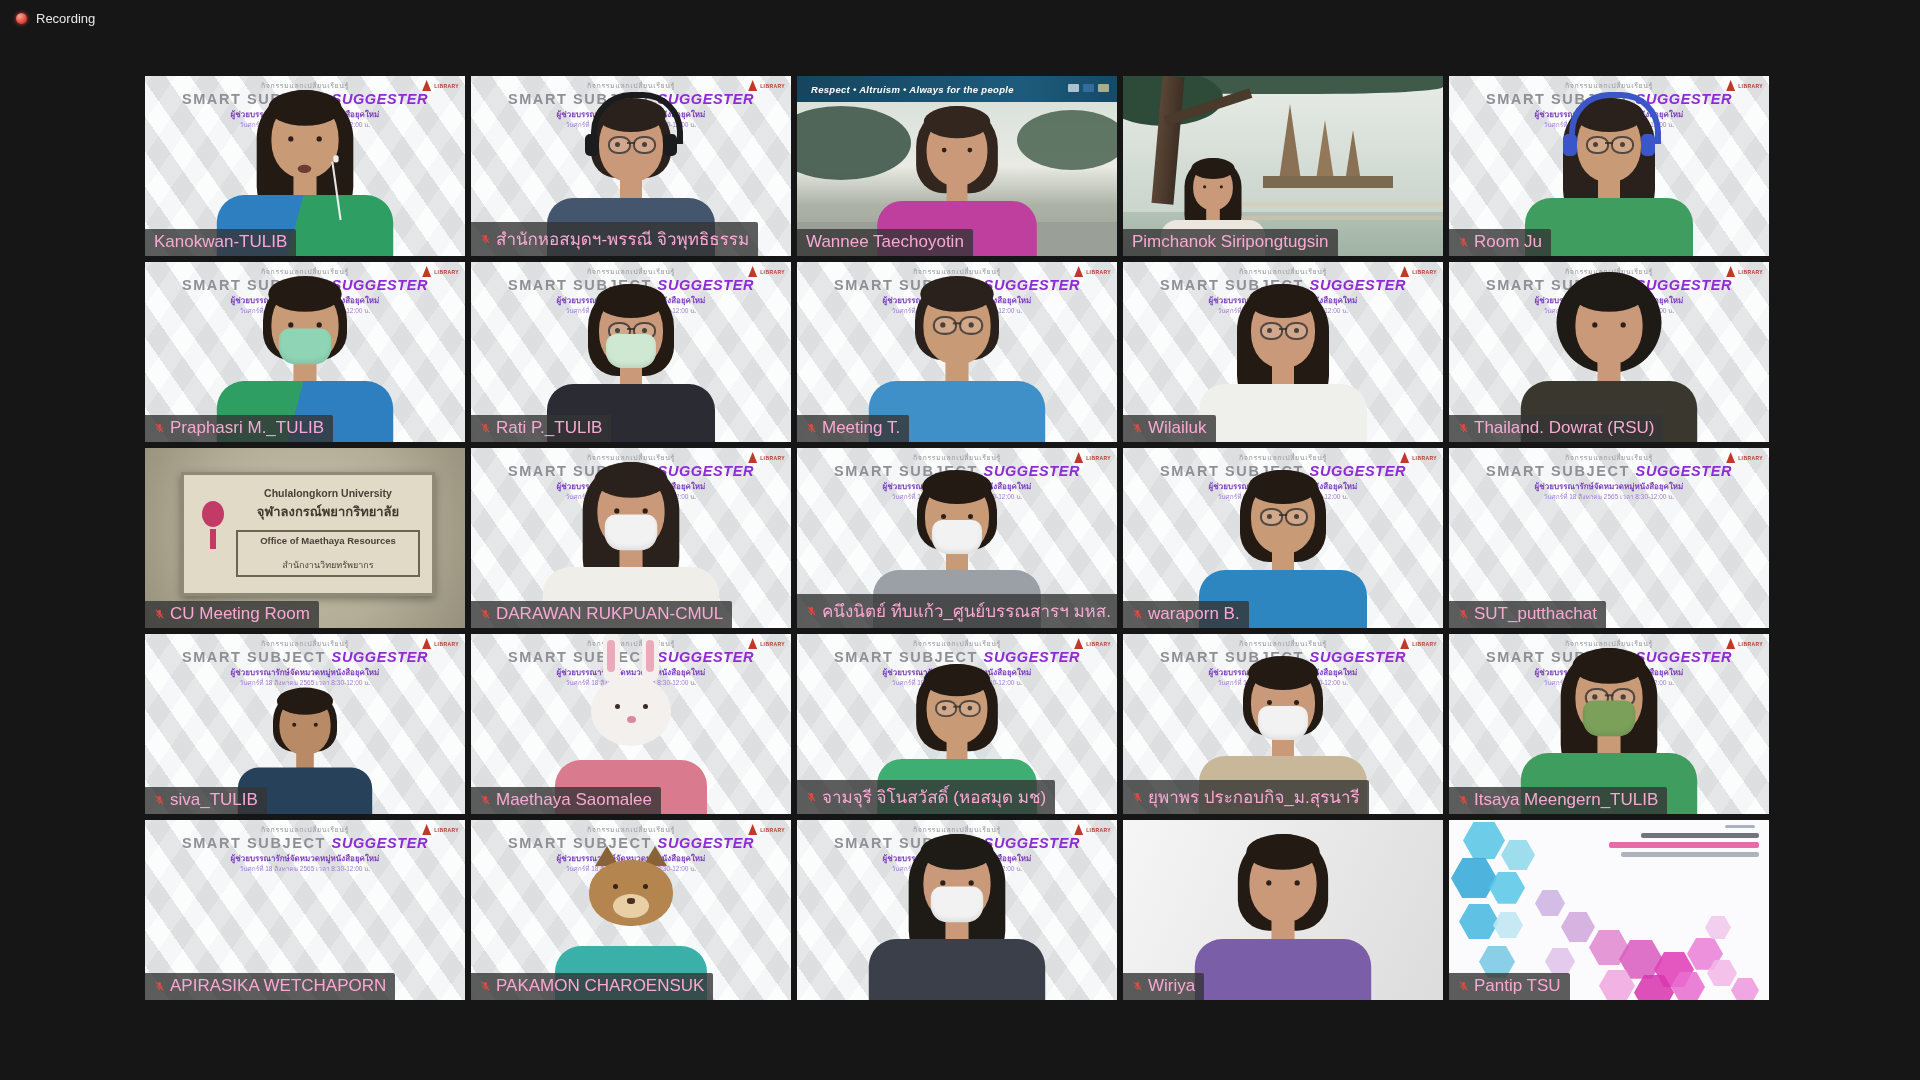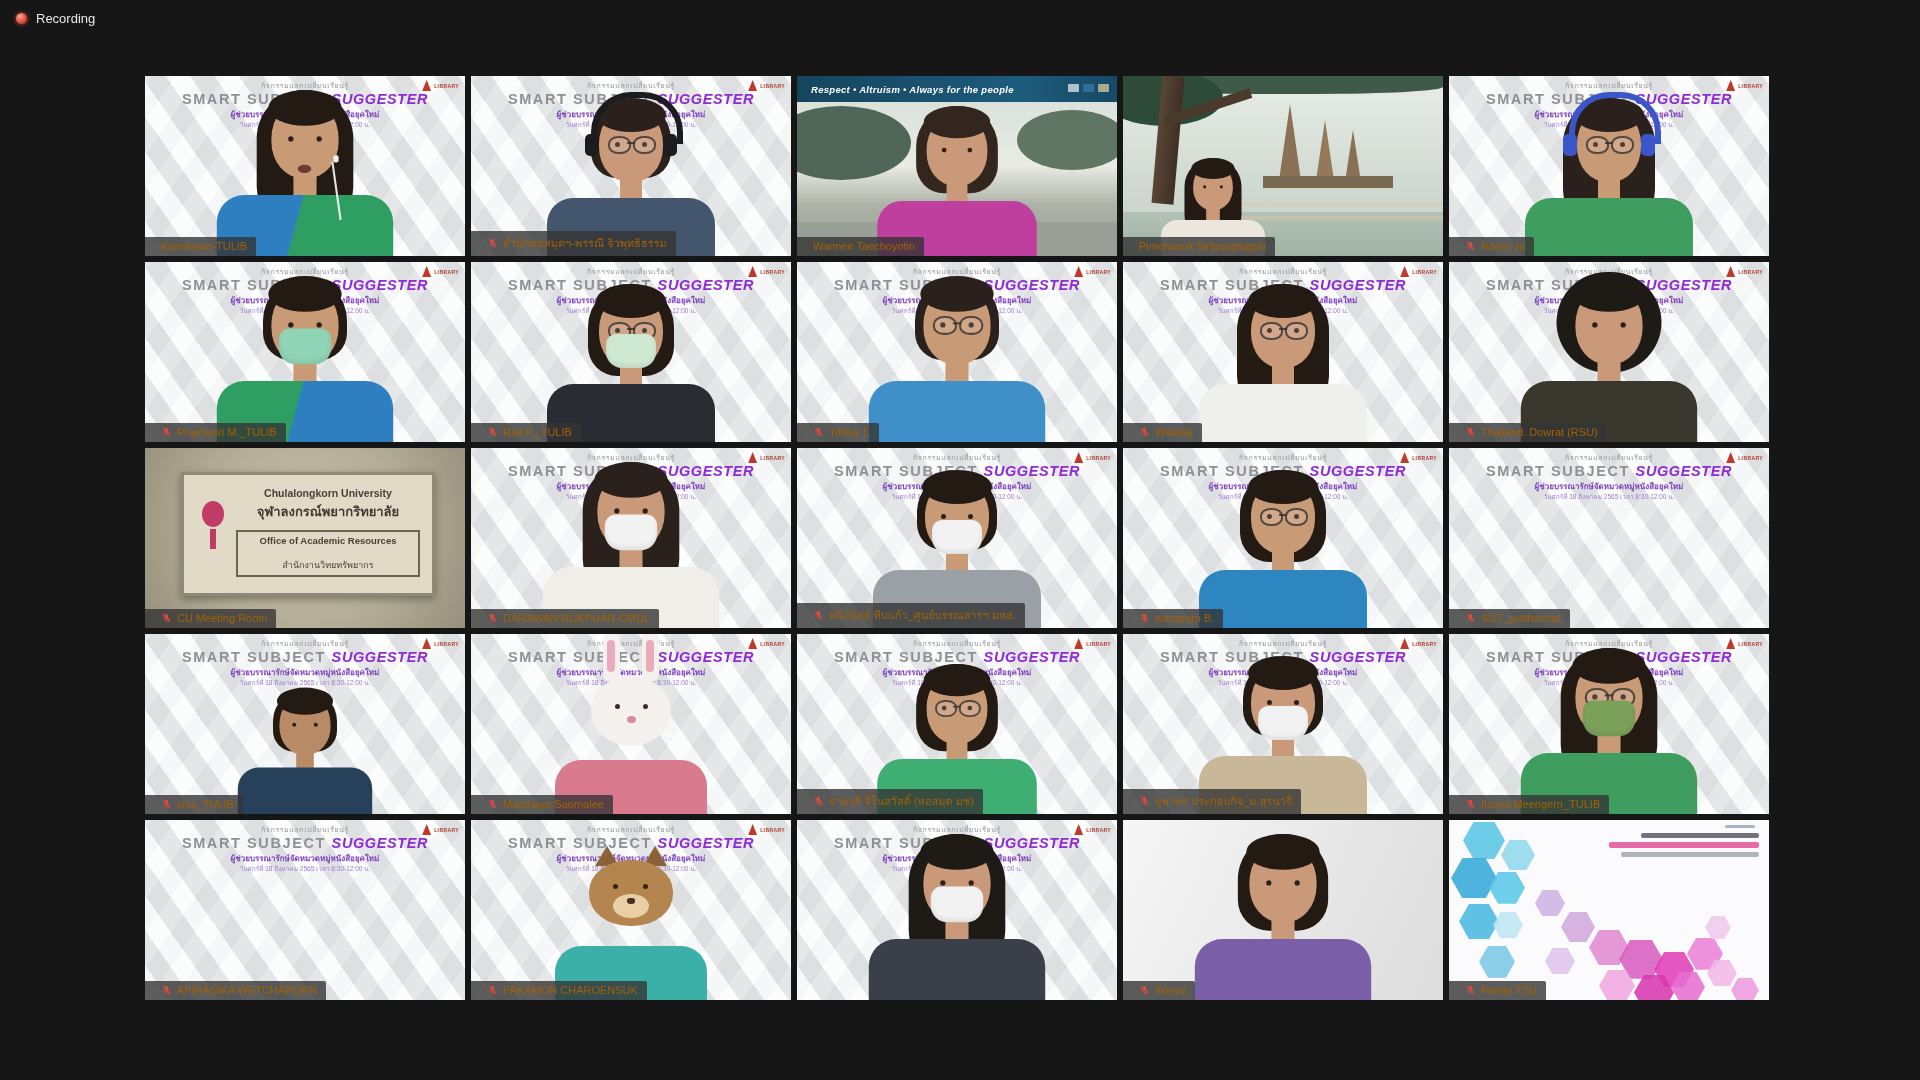--- a/index.html
+++ b/index.html
@@ -19,21 +19,21 @@
   .bt-pre{font-size:7px;color:#96969c;letter-spacing:.6px;}
   .bt-main{font-size:14.5px;color:#8f9096;letter-spacing:1.6px;font-weight:600;}
   .bt-sug{color:#8e2bd6;font-weight:800;letter-spacing:.6px;font-style:italic;}
   .bt-sub{font-size:8px;color:#7d3fc1;font-weight:700;margin-top:1px;}
   .bt-date{font-size:6.5px;color:#a07ad6;margin-top:1px;}
   .banner-logo{position:absolute;top:4px;right:6px;display:flex;align-items:center;gap:3px;z-index:1;}
   .logo-mark{width:9px;height:11px;background:#c0392b;clip-path:polygon(50% 0,100% 100%,0 100%);}
   .logo-text{font-size:5px;font-weight:700;color:#b03a2e;letter-spacing:.4px;}
   .person{position:absolute;bottom:0;left:50%;width:200px;height:180px;z-index:1;transform-origin:50% 100%;}
   .part{position:absolute;}
-  .name-tag{position:absolute;left:0;bottom:0;display:flex;align-items:center;gap:5px;background:rgba(52,52,52,.8);color:#a16207;font-size:11px;padding:3px 9px 4px 16px;z-index:3;max-width:96%;white-space:nowrap;overflow:hidden;border-top-right-radius:2px;}
+  .name-tag{position:absolute;left:0;bottom:0;display:flex;align-items:center;gap:5px;background:rgba(52,52,52,.8);color:#f9a8d4;font-size:17px;padding:3px 9px 4px 9px;z-index:3;max-width:96%;white-space:nowrap;overflow:hidden;border-top-right-radius:2px;}
   .street-banner{position:absolute;top:0;left:0;right:0;height:26px;display:flex;align-items:center;z-index:1;background:linear-gradient(90deg,#16455e,#1d5b7c 70%,#164a66);}
   .street-banner .sb-text{color:#fff;font-size:9.5px;font-style:italic;font-weight:700;margin-left:14px;letter-spacing:.3px;}
   .sb-flags{position:absolute;right:8px;top:8px;display:flex;gap:4px;}
   .sb-flag{width:11px;height:8px;border-radius:1px;opacity:.75;}
   .sign-line{position:relative;}
 </style>
 </head>
 <body>
 
 <div id="screen">
@@ -289,21 +289,21 @@
           <div class="part" style="left: 102px; top: 60px; width: 19px; height: 14px; border: 2px solid rgba(40, 40, 40, 0.75); border-radius: 45%; background: rgba(255, 255, 255, 0.15);"></div>
           <div class="part" style="left: 96px; top: 66px; width: 8px; height: 2px; background: rgba(40, 40, 40, 0.75);"></div>
         </div>
         <div class="name-tag">
           <svg viewBox="0 0 24 24" width="11" height="12">
             <path d="M12 3a3 3 0 0 1 3 3v5a3 3 0 0 1-6 0V6a3 3 0 0 1 3-3z" fill="#e04b3f"></path>
             <path d="M6 11a6 6 0 0 0 12 0" stroke="#e04b3f" stroke-width="2" fill="none"></path>
             <line x1="12" y1="17" x2="12" y2="21" stroke="#e04b3f" stroke-width="2"></line>
             <line x1="4" y1="3" x2="20" y2="21" stroke="#e04b3f" stroke-width="2.4"></line>
           </svg>
-          <span>Titima T.</span>
+          <span>Meeting T.</span>
         </div>
       </div>
       <div class="tile">
         <div class="abs banner-bg" style="inset: 0px;"></div>
         <div class="banner-text">
           <div class="bt-pre">กิจกรรมแลกเปลี่ยนเรียนรู้</div>
           <div class="bt-main"><span>SMART SUBJECT </span><span class="bt-sug">SUGGESTER</span></div>
           <div class="bt-sub">ผู้ช่วยบรรณารักษ์จัดหมวดหมู่หนังสือยุคใหม่</div>
           <div class="bt-date">วันศุกร์ที่ 18 สิงหาคม 2565 เวลา 8:30-12:00 น.</div>
         </div>
@@ -368,21 +368,21 @@
         <div class="abs" style="inset: 0px; background: radial-gradient(circle at 50% 45%, rgb(198, 191, 169) 0%, rgb(179, 172, 150) 55%, rgb(150, 144, 124) 100%);"></div>
         <div class="abs" style="left: 36px; top: 24px; width: 248px; height: 118px; background: rgb(224, 218, 199); border: 3px solid rgb(143, 137, 117); box-shadow: rgba(0, 0, 0, 0.35) 0px 3px 8px;">
           <div class="abs" style="left: 14px; top: 26px; width: 30px; height: 52px;">
             <div style="width: 22px; height: 26px; border-radius: 50%; background: rgb(194, 58, 102); margin: 0px auto;"></div>
             <div style="width: 6px; height: 20px; background: rgb(194, 58, 102); margin: 2px auto 0px;"></div>
           </div>
           <div class="abs" style="left: 50px; top: 12px; width: 188px; text-align: center;">
             <div class="sign-line" style="font-size: 10.5px; font-weight: 700; color: rgb(74, 63, 56);">Chulalongkorn University</div>
             <div class="sign-line" style="font-size: 13px; font-weight: 700; color: rgb(67, 56, 47); margin-top: 2px;">จุฬาลงกรณ์พยากริทยาลัย</div>
             <div style="border: 2px solid rgb(111, 100, 82); margin: 8px auto 0px; padding: 3px 4px; width: 172px;">
-              <div class="sign-line" style="font-size: 9.5px; font-weight: 700; color: rgb(74, 63, 56);">Office of Academic Resources</div>
+              <div class="sign-line" style="font-size: 9.5px; font-weight: 700; color: rgb(74, 63, 56);">Office of Maethaya Resources</div>
               <div class="sign-line" style="font-size: 9px; color: rgb(74, 63, 56); margin-top: 12px;">สำนักงานวิทยทรัพยากร</div>
             </div>
           </div>
         </div>
         <div class="name-tag">
           <svg viewBox="0 0 24 24" width="11" height="12">
             <path d="M12 3a3 3 0 0 1 3 3v5a3 3 0 0 1-6 0V6a3 3 0 0 1 3-3z" fill="#e04b3f"></path>
             <path d="M6 11a6 6 0 0 0 12 0" stroke="#e04b3f" stroke-width="2" fill="none"></path>
             <line x1="12" y1="17" x2="12" y2="21" stroke="#e04b3f" stroke-width="2"></line>
             <line x1="4" y1="3" x2="20" y2="21" stroke="#e04b3f" stroke-width="2.4"></line>

